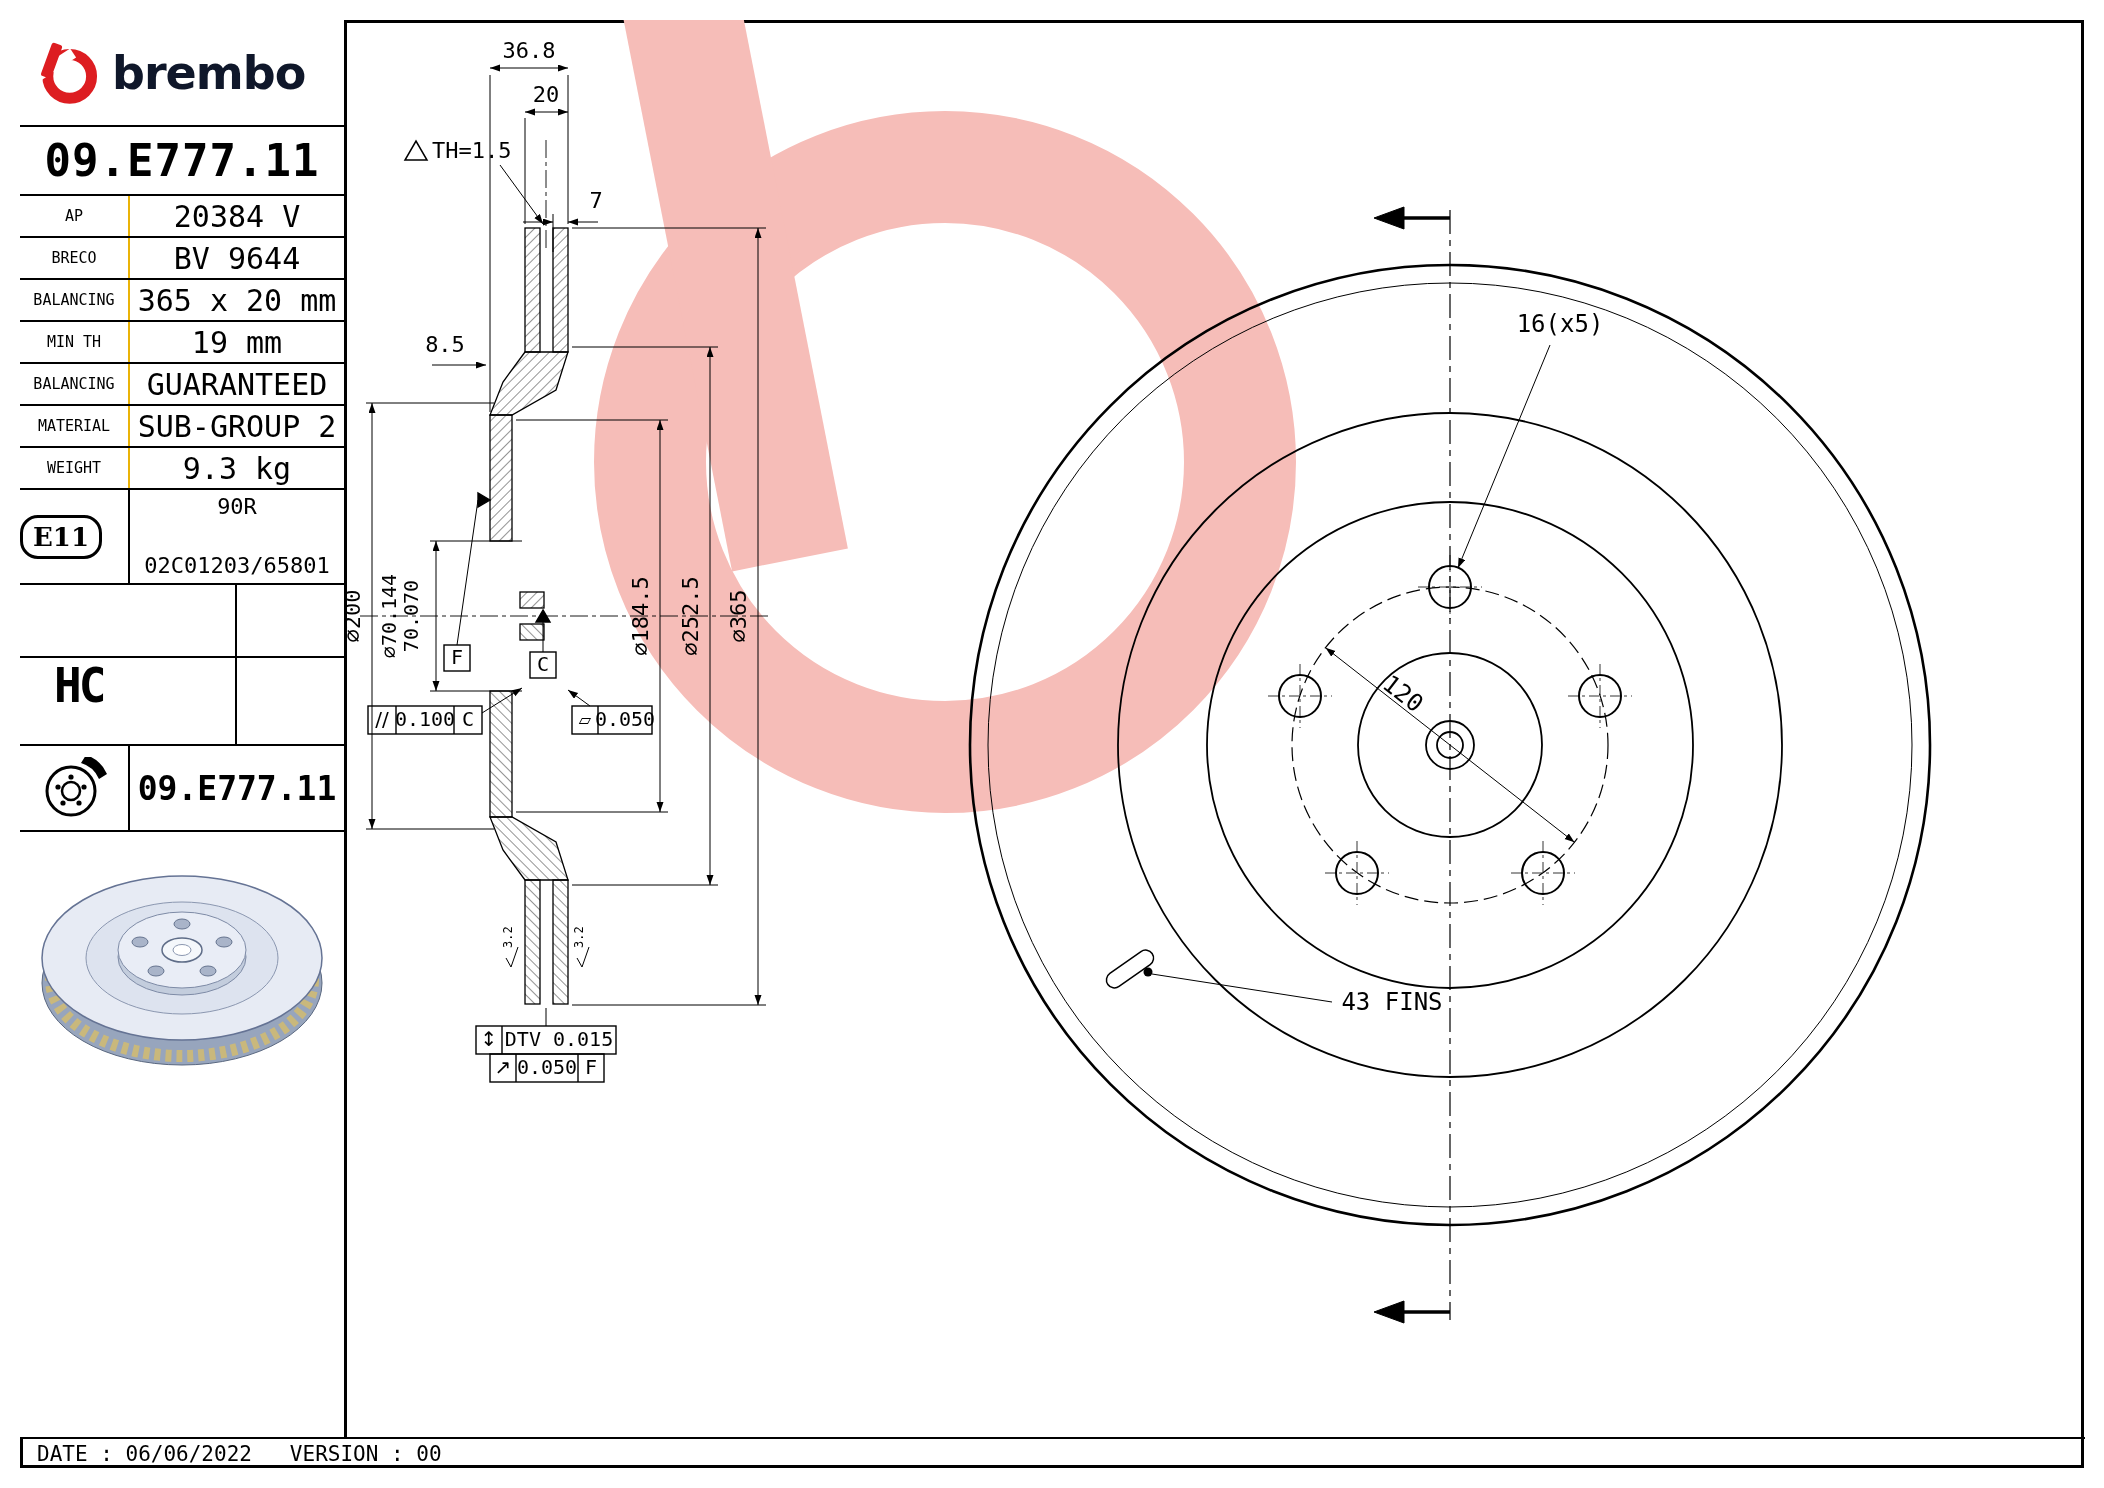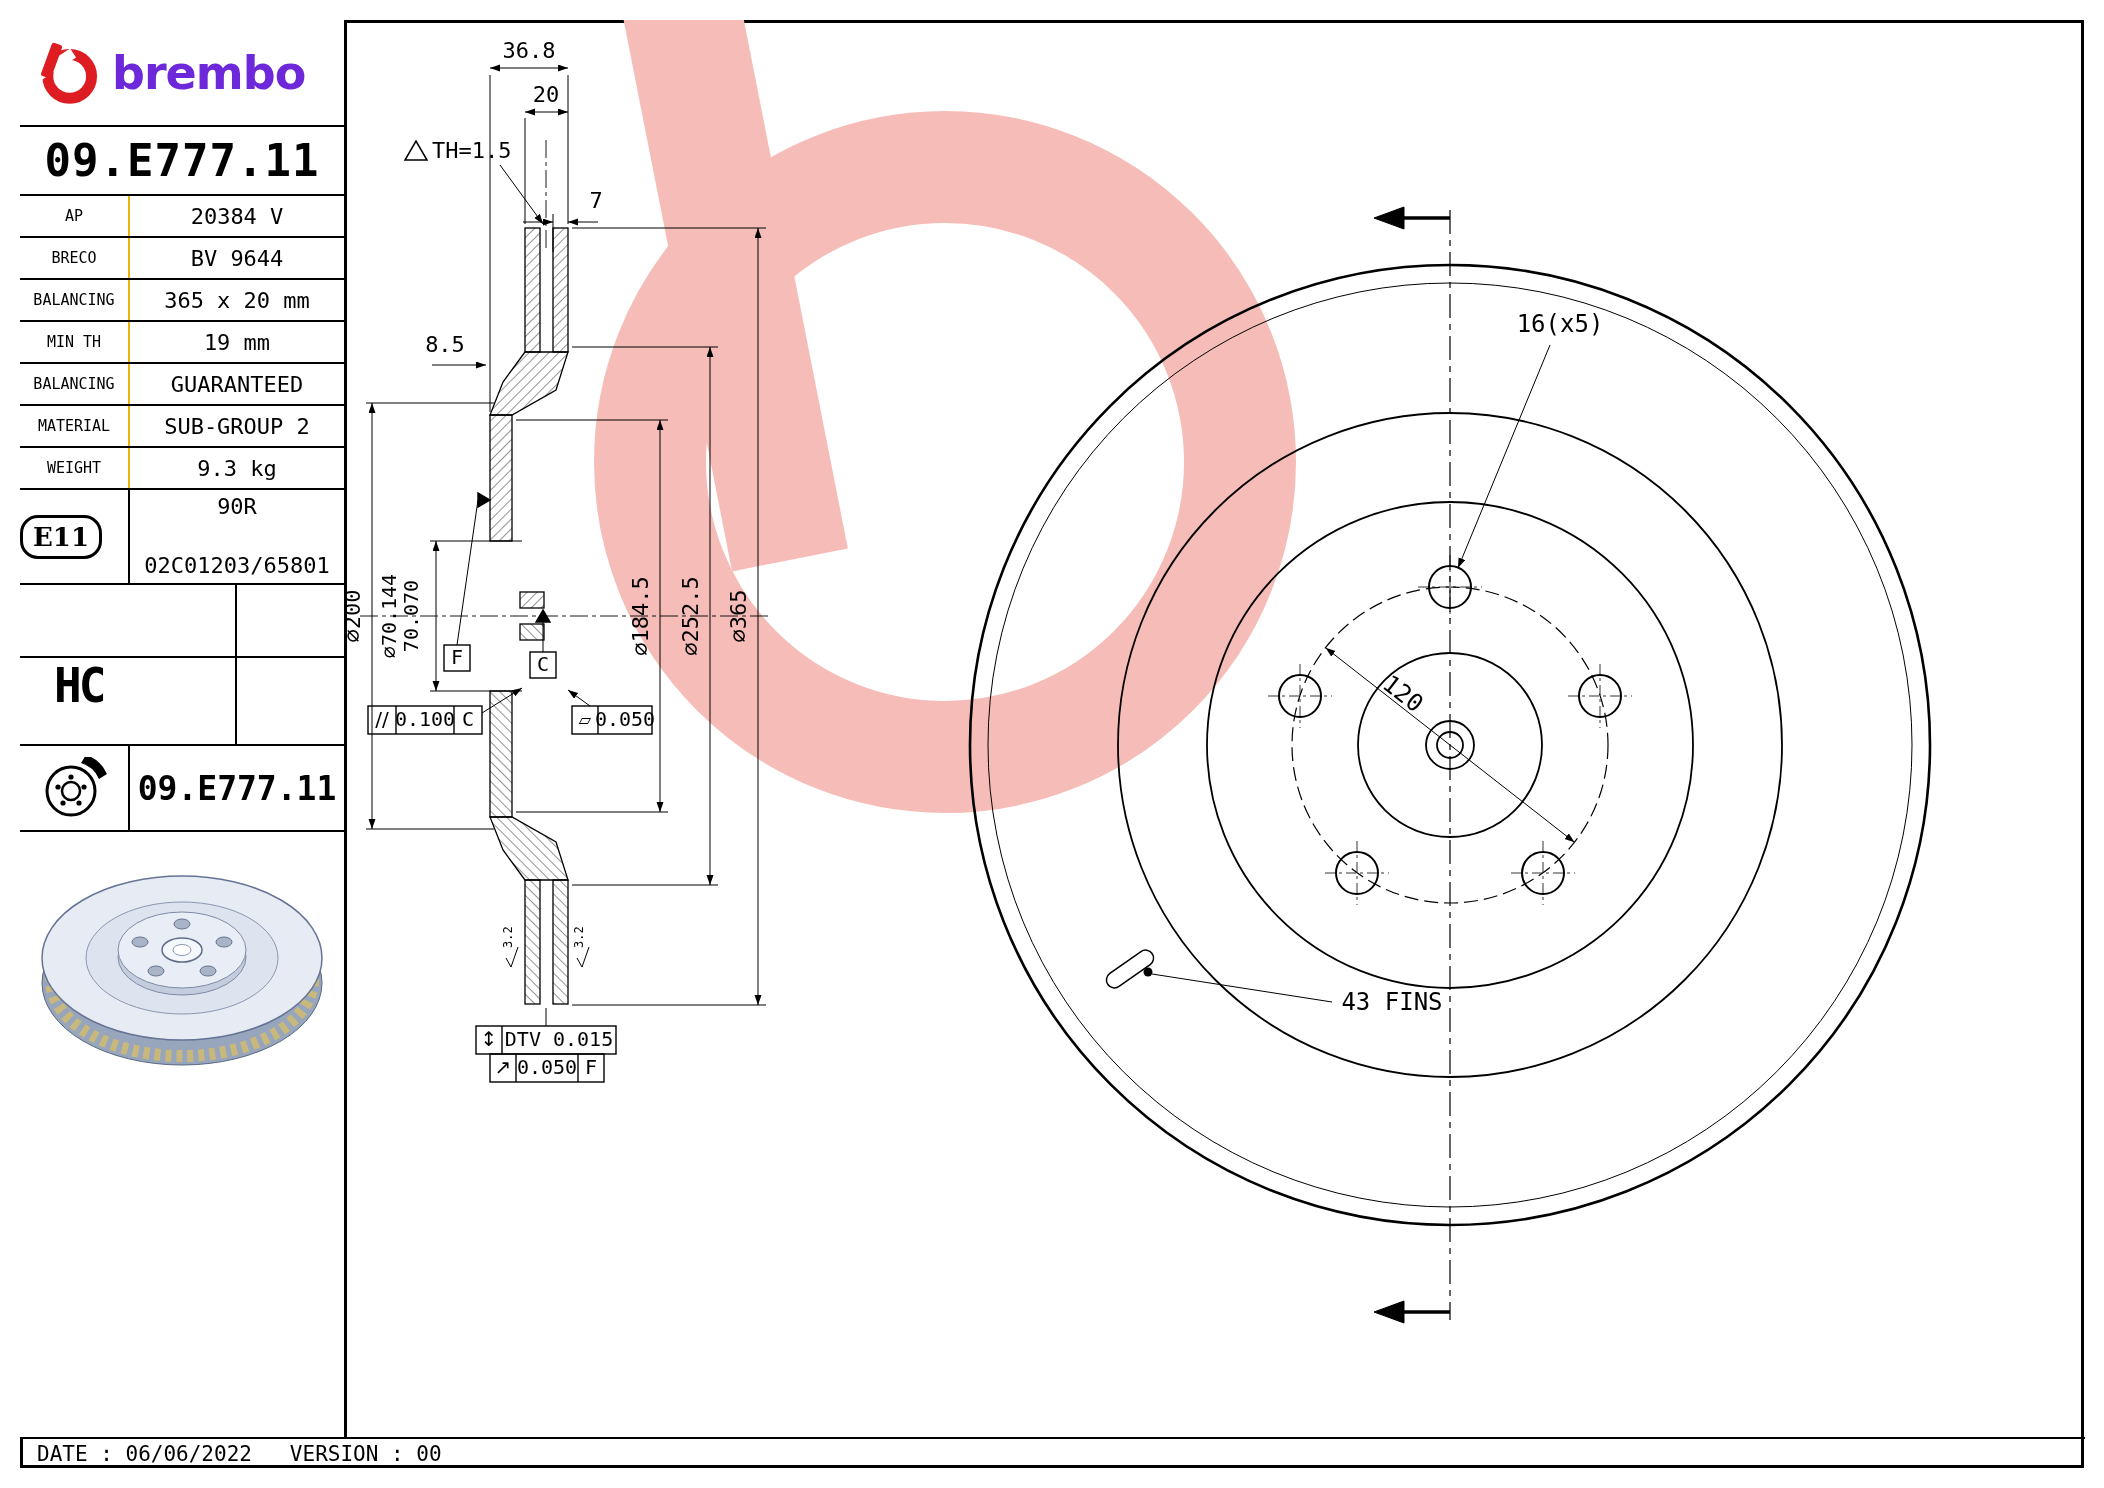--- a/index.html
+++ b/index.html
@@ -6,34 +6,34 @@
   body { background:#fff; font-family:"DejaVu Sans Mono", monospace; }
   .page { position:relative; width:2104px; height:1488px; background:#fff; overflow:hidden; }
   .frame { position:absolute; left:20px; top:20px; width:2064px; height:1448px; border:3px solid #000; }
   .panel { position:absolute; left:20px; top:20px; width:327px; height:1417px; border-right:3px solid #000; background:#fff; }
   .row { border-bottom:2px solid #000; display:flex; align-items:center; }
   .logo-row { height:107px; padding-left:16px; }
   .pn-row { height:69px; justify-content:center; }
   .pn-row span { font-size:44px; font-weight:bold; letter-spacing:1px; }
   .srow { height:42px; }
   .srow .lab { width:110px; height:100%; border-right:2px solid #eab308; display:flex; align-items:center; justify-content:center; font-size:15px; }
-  .srow .val { flex:1; display:flex; align-items:center; justify-content:center; font-size:22px; white-space:pre; }
+  .srow .val { flex:1; display:flex; align-items:center; justify-content:center; font-size:30px; white-space:pre; }
   .e11-row { height:95px; }
   .e11-row .lab { width:110px; height:100%; border-right:2px solid #000; display:flex; align-items:center; justify-content:flex-start; }
   .e11-badge { border:3px solid #000; border-radius:18px; padding:4px 10px; font-size:26px; font-weight:bold; font-family:"DejaVu Serif", serif; }
   .e11-row .val { flex:1; display:flex; flex-direction:column; align-items:center; justify-content:center; font-size:22px; line-height:1.35;gap:29px; }
   .empty-row { height:73px; }
   .empty-row .lab, .hc-row .lab { width:217px; height:100%; border-right:2px solid #000; display:flex; align-items:flex-start; }
   .hc-row { height:88px; }
   .hc-row .hc { font-size:46px; font-weight:bold; letter-spacing:-3px; padding-left:34px; transform:scaleY(1.05); }
   .icon-row { height:86px; }
   .icon-row .lab { width:110px; height:100%; border-right:2px solid #000; display:flex; align-items:center; justify-content:center; }
   .icon-row .val { flex:1; display:flex; align-items:center; justify-content:center; font-size:33px; font-weight:bold; }
   .img-row { height:605px; border-bottom:none; display:block; padding:26px 0 0 12px; }
-  .brand-text { font-size:46px; font-weight:bold; color:#6d28d9; letter-spacing:-1px; margin-left:12px; font-family:"DejaVu Sans", sans-serif; }
+  .brand-text { font-size:46px; font-weight:bold; color:#0f172a; letter-spacing:-1px; margin-left:12px; font-family:"DejaVu Sans", sans-serif; }
   .footer-bar { position:absolute; left:21px; top:1437px; width:2064px; height:31px; border-top:2px solid #000; display:flex; align-items:center; }
   .footer-bar span { font-size:21px; padding-left:16px; white-space:pre; }
   .drawing { position:absolute; left:347px; top:20px; }
   .drawing text { fill:#000; stroke:none; font-family:"DejaVu Sans Mono", monospace; }
   .drawing .sym { font-family:"DejaVu Sans", sans-serif; }
 </style>
 </head>
 <body>
 
 <div class="page">

